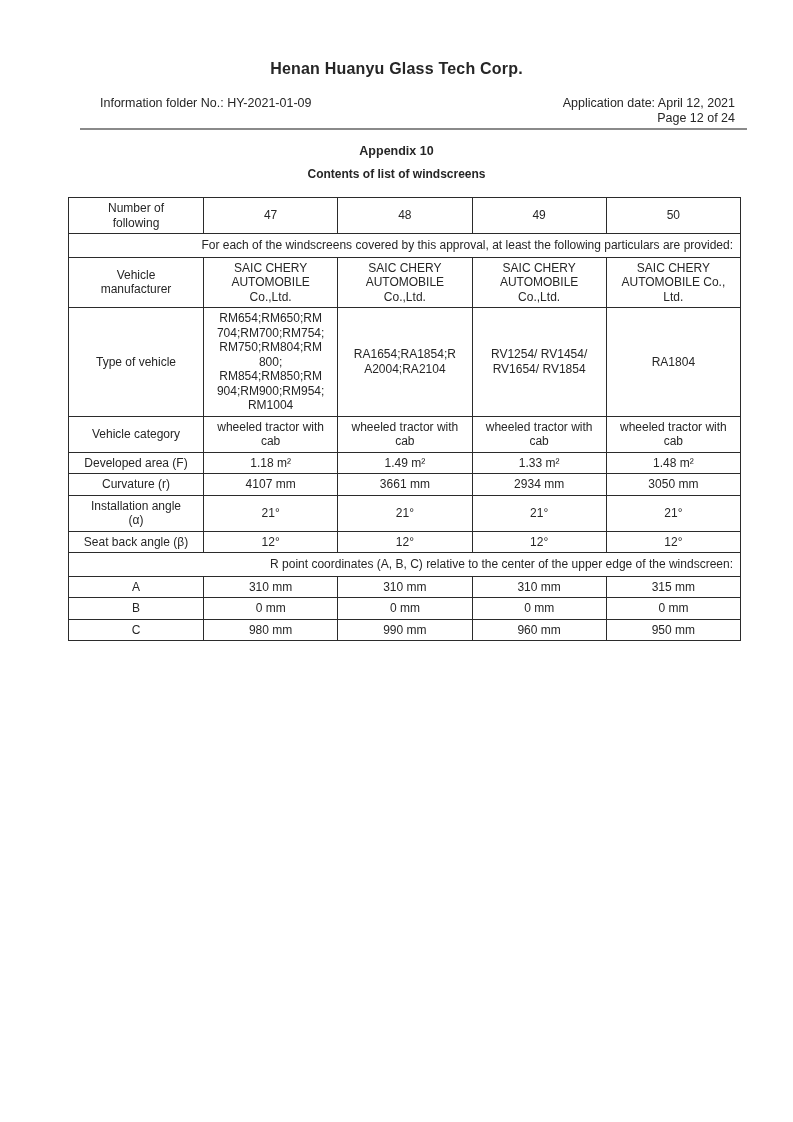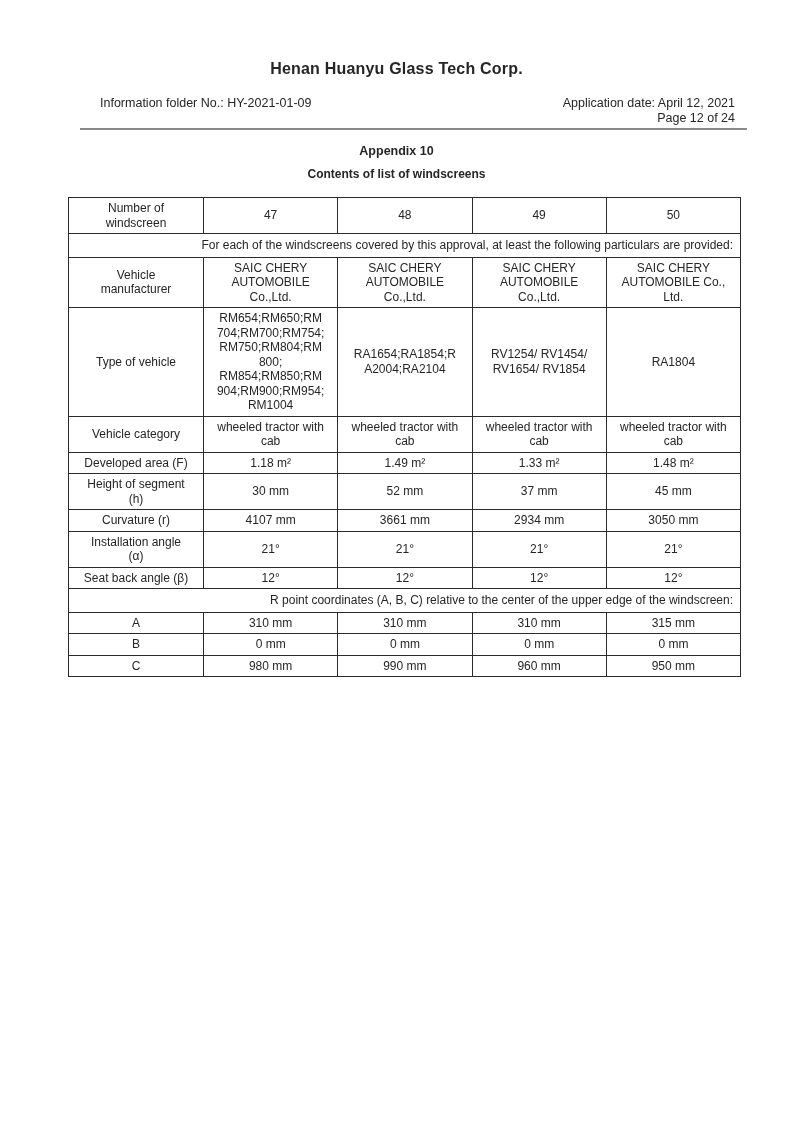--- a/index.html
+++ b/index.html
@@ -99,21 +99,21 @@
     <colgroup>
       <col class="c-label">
         <col class="c-val">
         <col class="c-val">
         <col class="c-val">
         <col class="c-val">
     </colgroup>
     <tbody>
       <tr>
         <td>Number of
-windscreen</td>
+following</td>
         <td>47</td>
         <td>48</td>
         <td>49</td>
         <td>50</td>
       </tr>
       <tr>
         <td class="note" colspan="5">For each of the windscreens covered by this approval, at least the following particulars are provided:</td>
       </tr>
       <tr>
         <td>Vehicle
@@ -158,28 +158,20 @@
 cab</td>
       </tr>
       <tr>
         <td>Developed area (F)</td>
         <td>1.18 m²</td>
         <td>1.49 m²</td>
         <td>1.33 m²</td>
         <td>1.48 m²</td>
       </tr>
       <tr>
-        <td>Height of segment
-(h)</td>
-        <td>30 mm</td>
-        <td>52 mm</td>
-        <td>37 mm</td>
-        <td>45 mm</td>
-      </tr>
-      <tr>
         <td>Curvature (r)</td>
         <td>4107 mm</td>
         <td>3661 mm</td>
         <td>2934 mm</td>
         <td>3050 mm</td>
       </tr>
       <tr>
         <td>Installation angle
 (α)</td>
         <td>21°</td>

